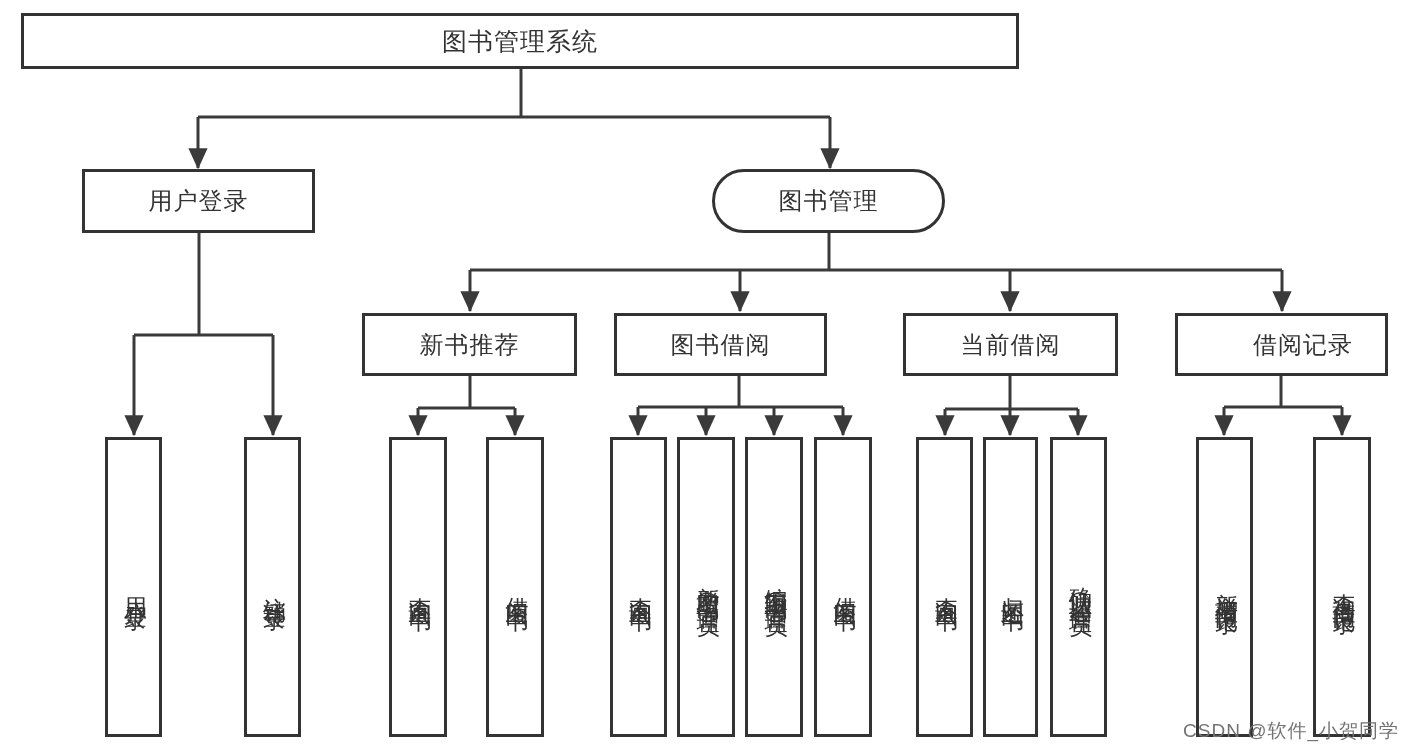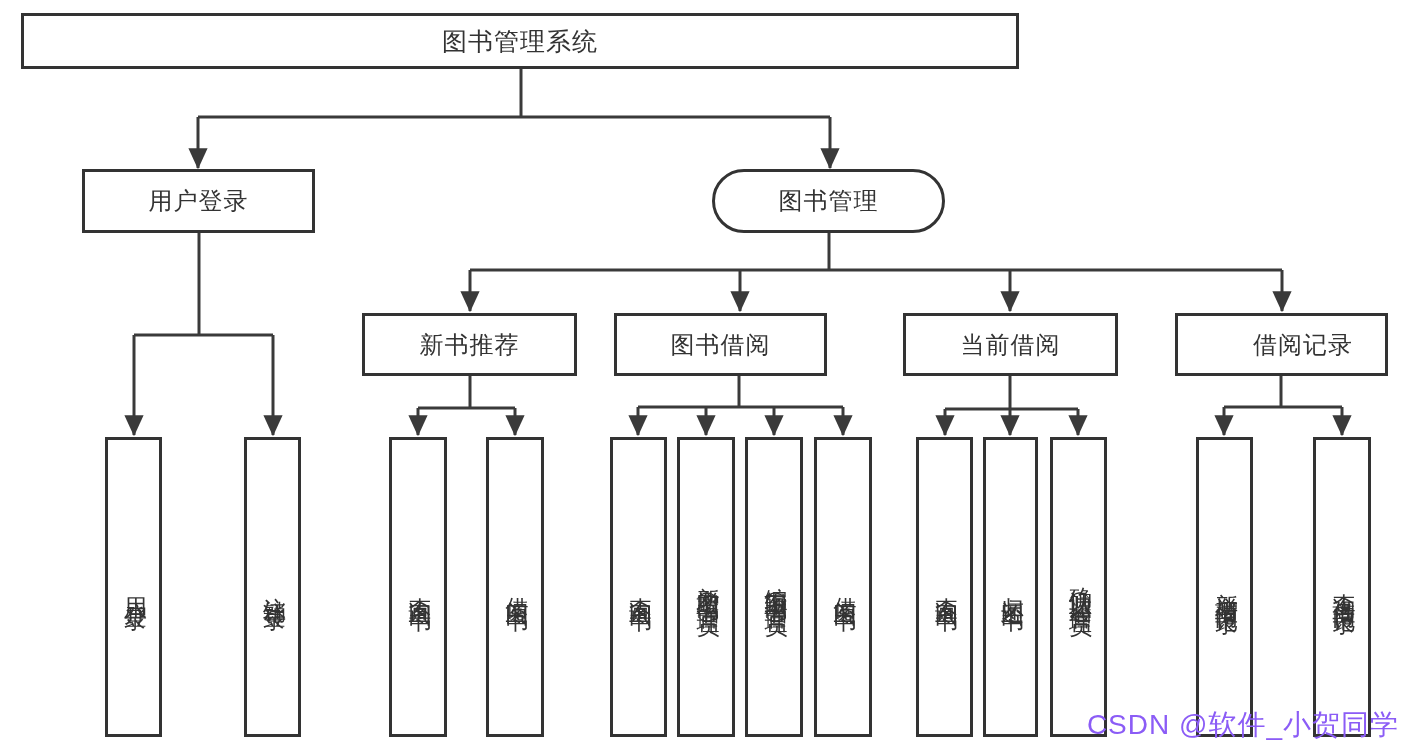--- a/index.html
+++ b/index.html
@@ -29,22 +29,22 @@
   .node.leaf{
     font-size:23px;
     writing-mode:vertical-lr;
     letter-spacing:4px;
     line-height:1.0;
     padding:6px 0;
   }
   .watermark{
     position:absolute;
     right:6px;bottom:3px;
-    font-size:28px;
-    color:#8b5cf6;
+    font-size:19px;
+    color:#737373;
     letter-spacing:1px;
     white-space:nowrap;
   }
 </style>
 </head>
 <body>
 
 <div class="stage">
 
   <svg class="wires" viewBox="0 0 1405 747" xmlns="http://www.w3.org/2000/svg">

